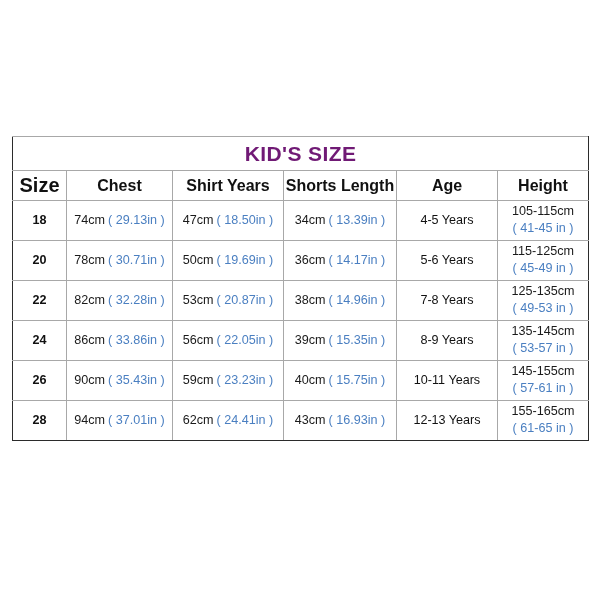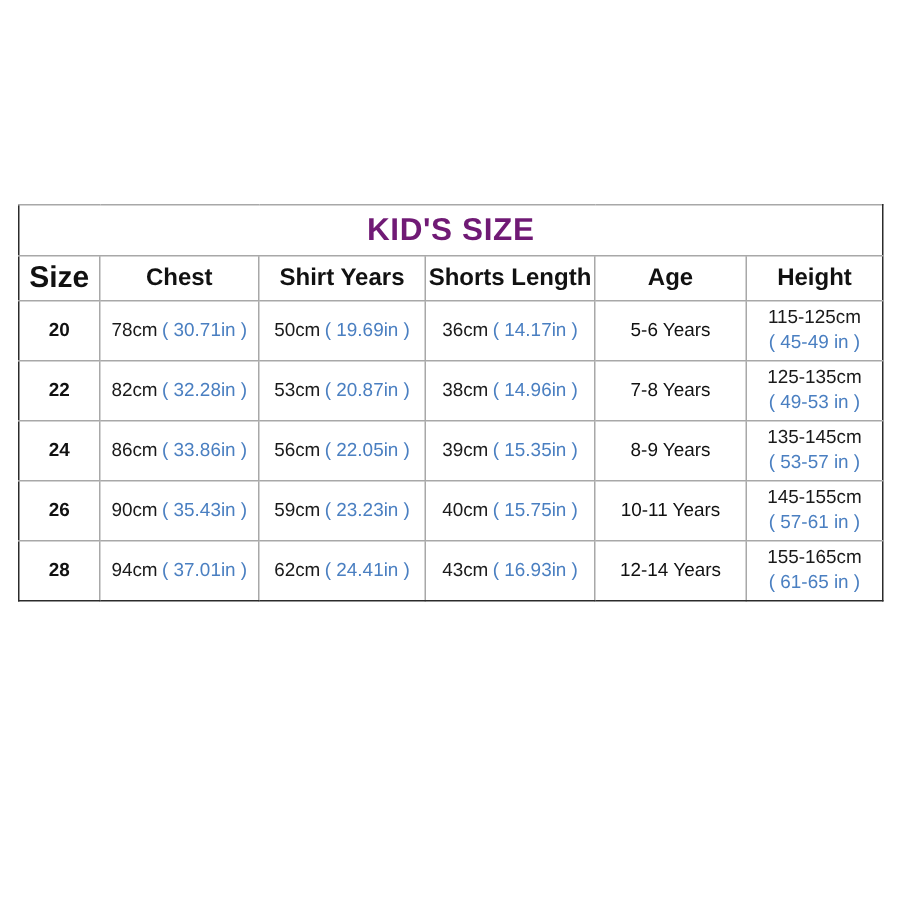--- a/index.html
+++ b/index.html
@@ -141,20 +141,37 @@
         <th>Shirt Years</th>
         <th>Shorts Length</th>
         <th>Age</th>
         <th>Height</th>
       </tr>
     </thead>
 
     <tbody>
 
 
+      <tr class="data-row">
+        <td class="cell-size">18</td>
+        <td class="cell-combo">
+          <span class="val-cm">74cm</span><span class="val-in">( 29.13in )</span>
+        </td>
+        <td class="cell-combo">
+          <span class="val-cm">47cm</span><span class="val-in">( 18.50in )</span>
+        </td>
+        <td class="cell-combo">
+          <span class="val-cm">34cm</span><span class="val-in">( 13.39in )</span>
+        </td>
+        <td class="cell-age">4-5 Years</td>
+        <td class="cell-height">
+          <span class="val-cm">105-115cm</span>
+            <span class="val-in">( 41-45 in )</span>
+        </td>
+      </tr>
 
       <tr class="data-row">
         <td class="cell-size">20</td>
         <td class="cell-combo">
           <span class="val-cm">78cm</span><span class="val-in">( 30.71in )</span>
         </td>
         <td class="cell-combo">
           <span class="val-cm">50cm</span><span class="val-in">( 19.69in )</span>
         </td>
         <td class="cell-combo">
@@ -225,21 +242,21 @@
         <td class="cell-size">28</td>
         <td class="cell-combo">
           <span class="val-cm">94cm</span><span class="val-in">( 37.01in )</span>
         </td>
         <td class="cell-combo">
           <span class="val-cm">62cm</span><span class="val-in">( 24.41in )</span>
         </td>
         <td class="cell-combo">
           <span class="val-cm">43cm</span><span class="val-in">( 16.93in )</span>
         </td>
-        <td class="cell-age">12-14 Years</td>
+        <td class="cell-age">12-13 Years</td>
         <td class="cell-height">
           <span class="val-cm">155-165cm</span>
             <span class="val-in">( 61-65 in )</span>
         </td>
       </tr>
 
     </tbody>
   </table>
 
 </div>

